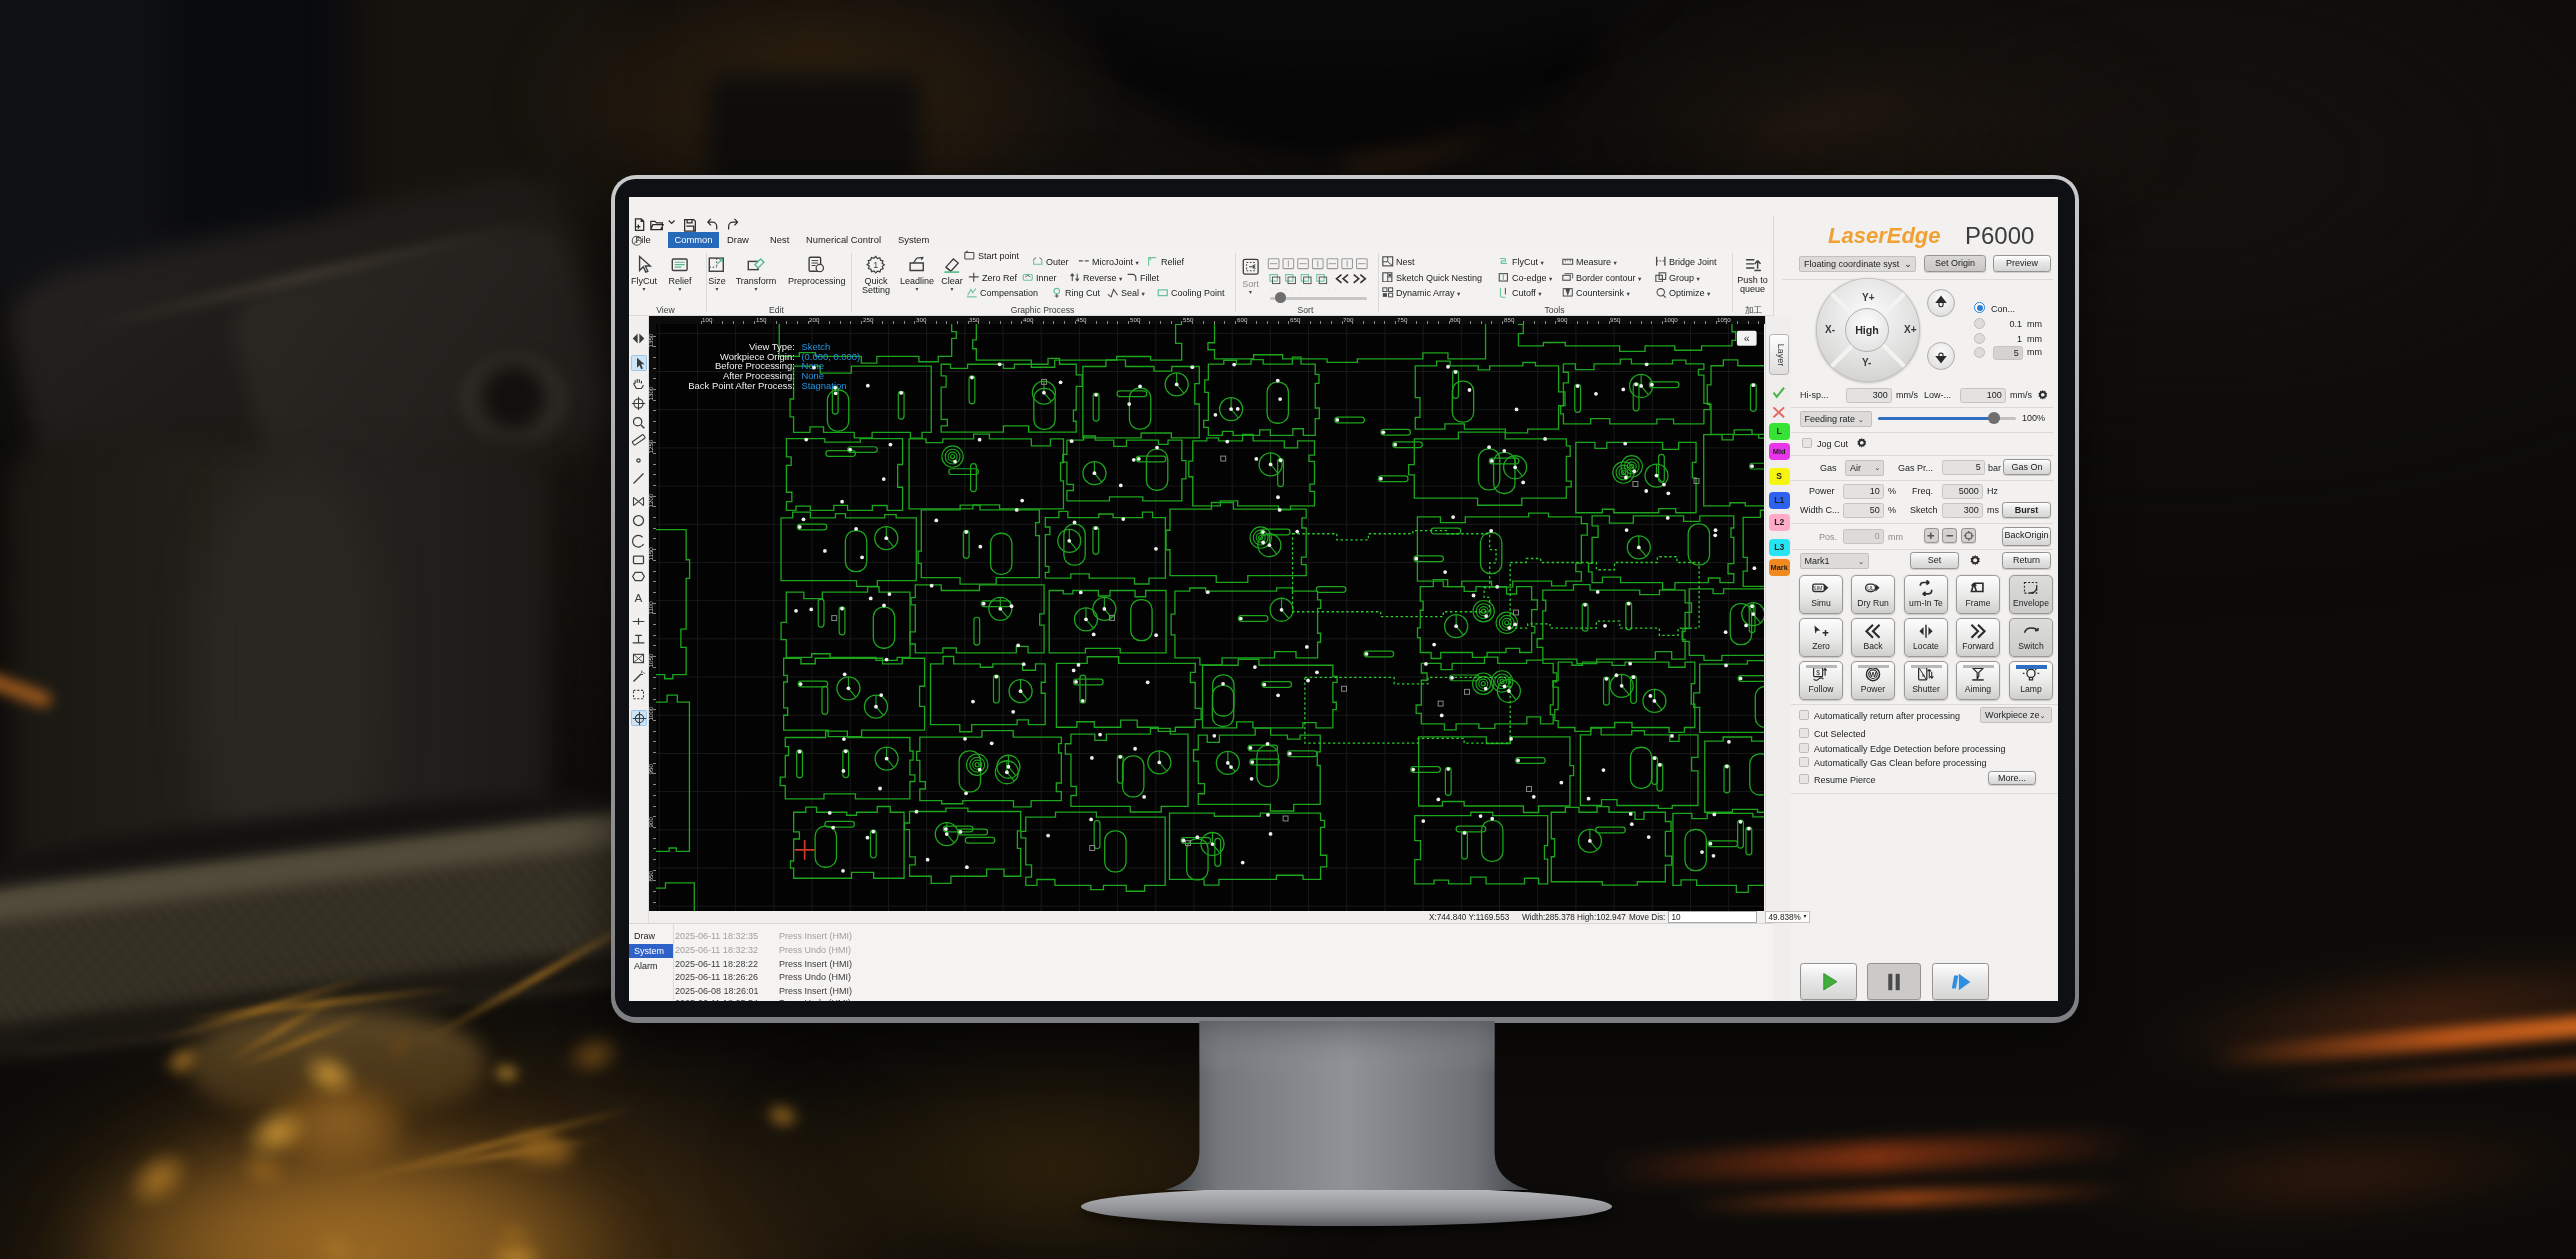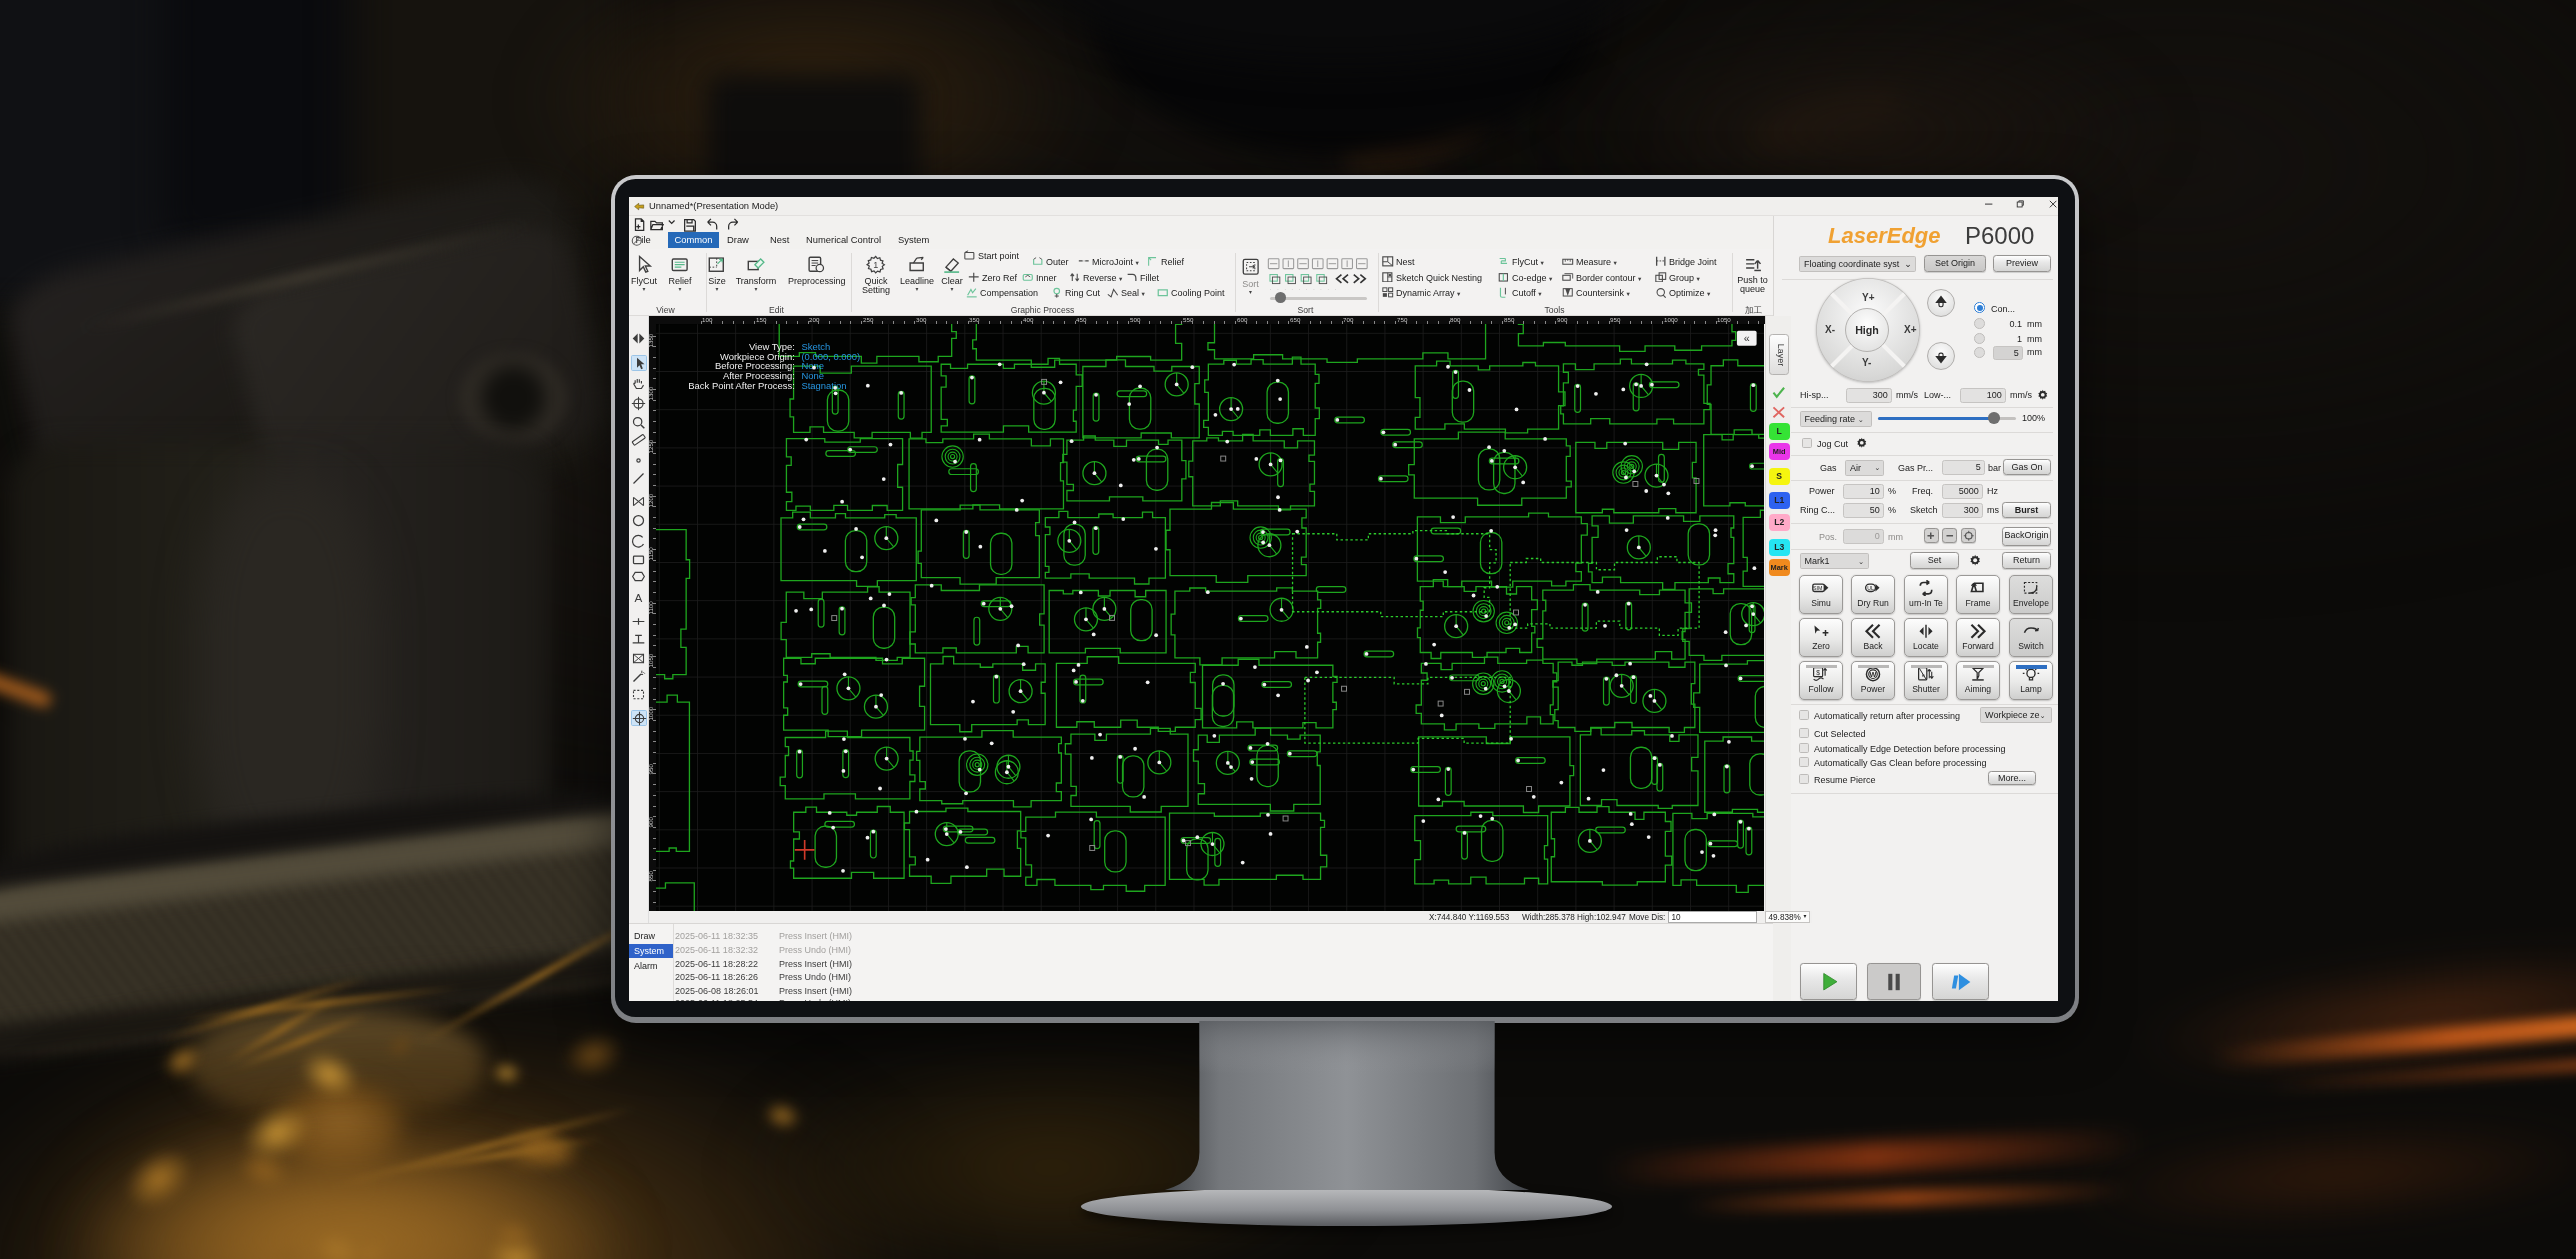--- a/index.html
+++ b/index.html
@@ -149,36 +149,20 @@
         </linearGradient>
         <linearGradient id="ng2" x1="0" y1="0" x2="0" y2="1">
           <stop offset="0" stop-color="#595c60"></stop>
           <stop offset="1" stop-color="#97999d" stop-opacity="0"></stop>
         </linearGradient>
       </defs>
       <path d="M60 0 H420 L420 160 Q420 194 462 206 L18 206 Q60 194 60 160 Z" fill="url(#ng)"></path>
       <path d="M60 0 H420 L420.5 64 H59.5 Z" fill="url(#ng2)" opacity="0.7"></path>
     </svg>
     <div id="app">
-      <div id="titlebar">
-        <svg class="abs" style="left:4.1px;top:3.3px" width="12.3" height="12.3" viewBox="0 0 15 15">
-          <path d="M2 8l5-4v2.5L13 6v4L7 9.5V12z" fill="#c8a018" stroke="#6a5a20" stroke-width="0.8"></path>
-        </svg>
-        <div class="abs" style="left:20px;top:3.3px;font-size:9.4px;color:#1b1b1b">Unnamed*(Presentation Mode)</div>
-        <div class="wbtn" style="left:1348px"><svg width="8.2" height="8.2" viewBox="0 0 10 10">
-            <path d="M0 5h9" stroke="#333" stroke-width="1.2"></path>
-          </svg></div>
-        <div class="wbtn" style="left:1379px"><svg width="8.2" height="8.2" viewBox="0 0 10 10">
-            <rect x="1.5" y="2.5" width="6" height="6" fill="none" stroke="#333" stroke-width="1.1"></rect>
-            <path d="M3.5 2.5V1h5.5v5.5H7.5" fill="none" stroke="#333" stroke-width="1.1"></path>
-          </svg></div>
-        <div class="wbtn" style="left:1412px"><svg width="8.2" height="8.2" viewBox="0 0 10 10">
-            <path d="M1 1l8 8M9 1L1 9" stroke="#333" stroke-width="1.2"></path>
-          </svg></div>
-      </div>
       <svg class="abs" style="left:4.1px;top:20.5px" width="14" height="14" viewBox="0 0 17 17">
         <path d="M3 1h7l3 3v11H3zM10 1v3h3" fill="none" stroke="#2b2b2b" stroke-width="1.5"></path>
         <path d="M6.5 8v5M4 10.5h5" fill="none" stroke="#2b2b2b" stroke-width="1.5"></path>
       </svg>
       <svg class="abs" style="left:20.5px;top:20.5px" width="14" height="14" viewBox="0 0 17 17">
         <path d="M1 4h5l2 2h7v8H1zM1 14l2.5-6H16l-3 6" fill="none" stroke="#2b2b2b" stroke-width="1.5"></path>
       </svg>
       <svg class="abs" style="left:39px;top:20.5px" width="8.2" height="14" viewBox="0 0 10 17">
         <path d="M1 3l3.5 3.5L8 3" fill="none" stroke="#2b2b2b" stroke-width="1.5"></path>
       </svg>
@@ -1288,21 +1272,21 @@
         <div class="fld" style="left:168px;top:244px;width:43px;height:15px;line-height:13px">5</div>
         <div class="lbl" style="left:214px;top:247px">bar</div>
         <div class="btn" style="left:229px;top:243px;width:48px;height:16.4px;line-height:15px">Gas On</div>
         <div class="hdiv" style="left:8.2px;top:264px;width:271px"></div>
         <div class="lbl" style="left:35px;top:270px">Power</div>
         <div class="fld" style="left:69px;top:268px;width:41px;height:15px;line-height:13px">10</div>
         <div class="lbl" style="left:114px;top:270px">%</div>
         <div class="lbl" style="left:138px;top:270px">Freq.</div>
         <div class="fld" style="left:168px;top:268px;width:41px;height:15px;line-height:13px">5000</div>
         <div class="lbl" style="left:213px;top:270px">Hz</div>
-        <div class="lbl" style="left:26px;top:289px">Ring C...</div>
+        <div class="lbl" style="left:26px;top:289px">Width C...</div>
         <div class="fld" style="left:69px;top:287px;width:41px;height:15px;line-height:13px">50</div>
         <div class="lbl" style="left:114px;top:289px">%</div>
         <div class="lbl" style="left:136px;top:289px">Sketch</div>
         <div class="fld" style="left:168px;top:287px;width:41px;height:15px;line-height:13px">300</div>
         <div class="lbl" style="left:213px;top:289px">ms</div>
         <div class="btn" style="left:228px;top:286px;width:49px;height:16.4px;line-height:15px;font-weight:bold">Burst</div>
         <div class="hdiv" style="left:8.2px;top:307px;width:271px"></div>
         <div class="glbl" style="left:45px;top:316px">Pos.</div>
         <div class="fld" style="left:69px;top:313px;width:41px;height:15px;line-height:13px;color:#9c9a98;background:#dcdbda">0</div>
         <div class="glbl" style="left:114px;top:316px">mm</div>

